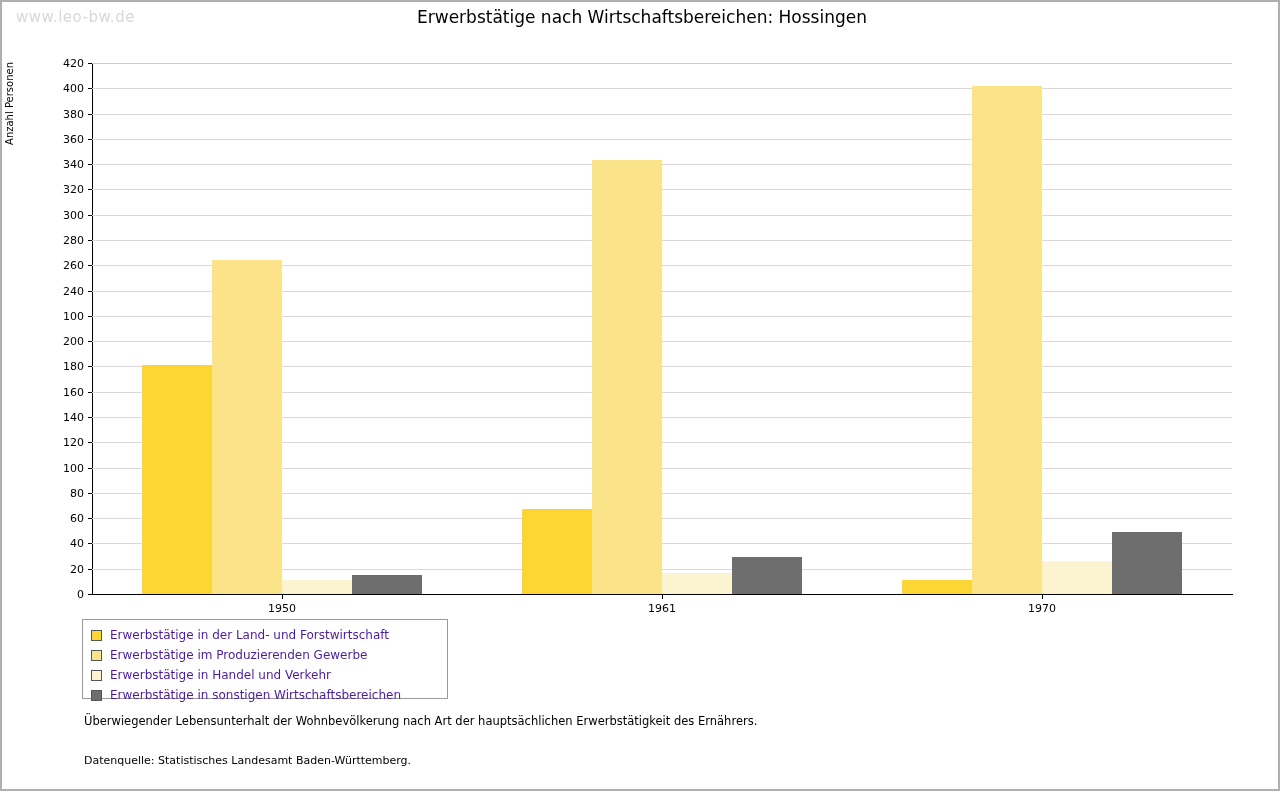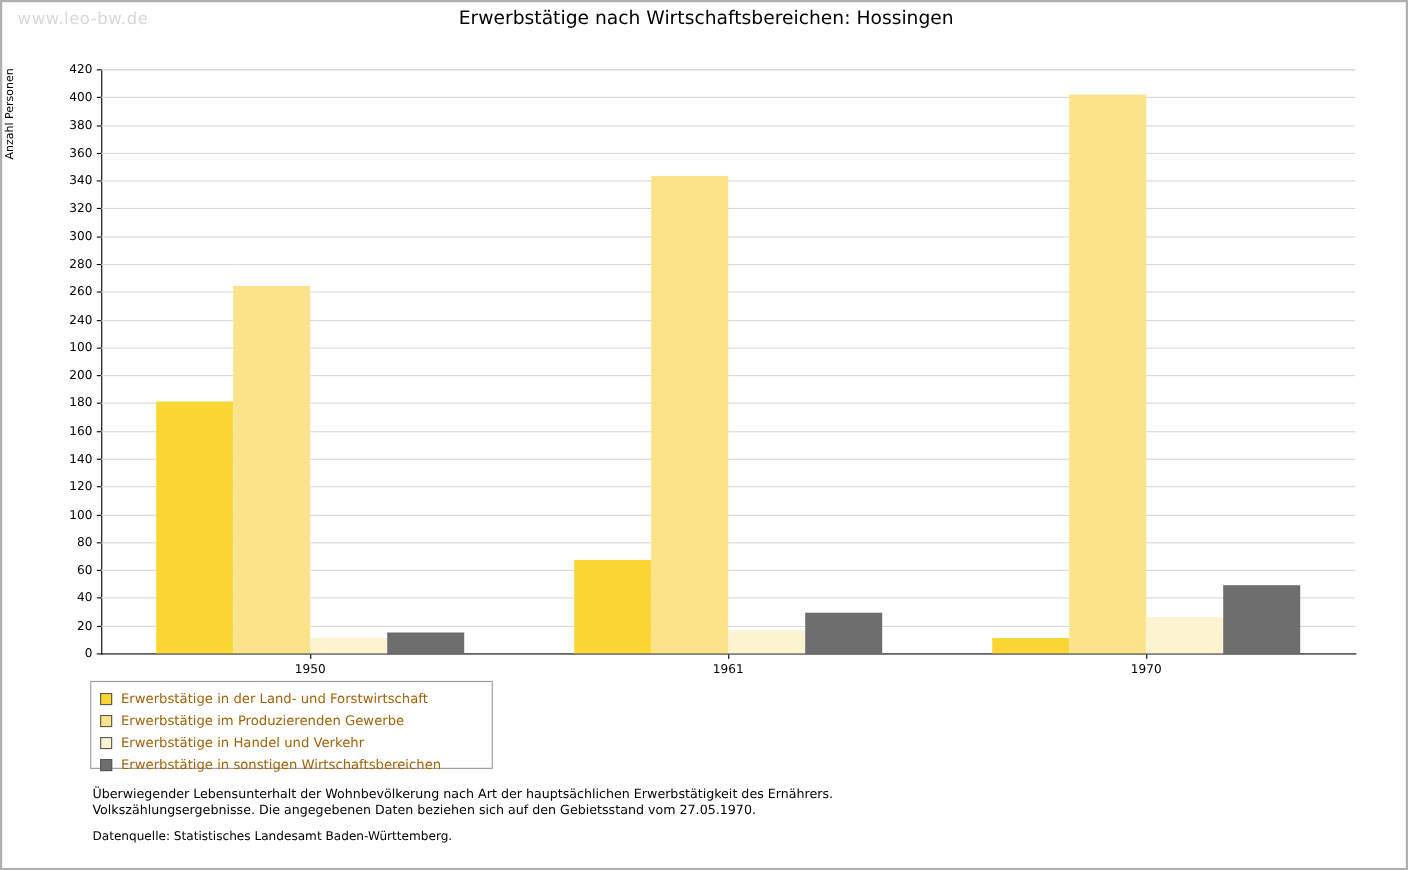--- a/index.html
+++ b/index.html
@@ -122,21 +122,21 @@
   .legend-swatch {
     width: 11px;
     height: 11px;
     border: 1px solid #555555;
     box-sizing: border-box;
     margin-right: 8px;
     flex: 0 0 auto;
   }
   .legend-text {
     font-size: 12px;
-    color: #a16207;
+    color: #4c1d95;
     white-space: nowrap;
   }
   #notes {
     position: absolute;
     left: 82px;
     top: 712px;
     width: 1000px;
     font-size: 11.5px;
     color: #000000;
     line-height: 15px;
@@ -265,18 +265,17 @@
         <span class="legend-text">Erwerbstätige in Handel und Verkehr</span>
       </div>
       <div class="legend-row">
         <span class="legend-swatch" style="background: rgb(110, 110, 110);"></span>
         <span class="legend-text">Erwerbstätige in sonstigen Wirtschaftsbereichen</span>
       </div>
     </div>
 
   <div id="notes">
       <div>Überwiegender Lebensunterhalt der Wohnbevölkerung nach Art der hauptsächlichen Erwerbstätigkeit des Ernährers.</div>
-      <div>Volkszählungsergebnisse. Die angegebenen Daten beziehen sich auf den Gebietsstand vom 27.05.1970.</div>
     </div>
 
   <div id="source">Datenquelle: Statistisches Landesamt Baden-Württemberg.</div>
 
 </div>
 
 </body></html>

